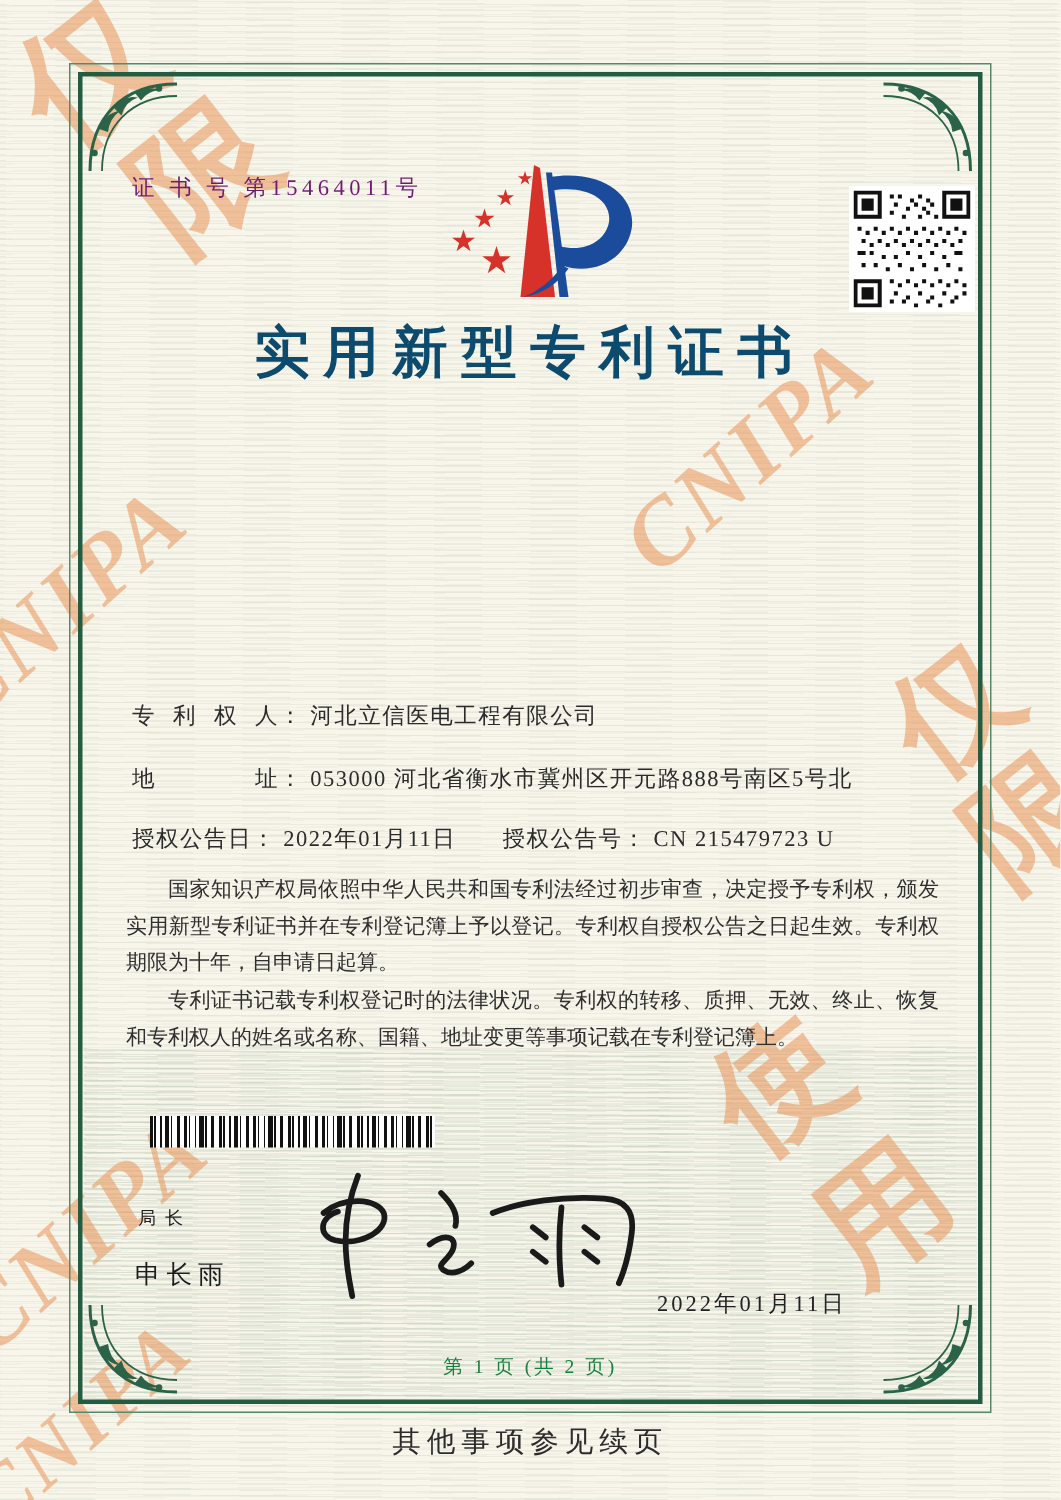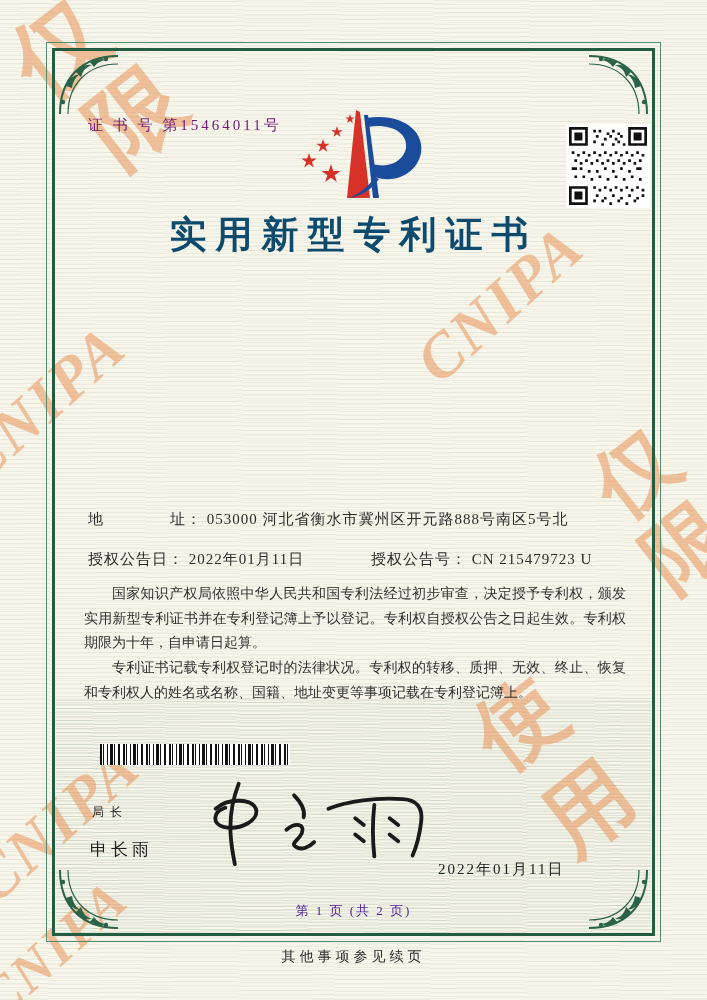--- a/index.html
+++ b/index.html
@@ -77,36 +77,36 @@
   .qr{position:absolute;left:566px;top:124px;width:78px;height:78px;background:#fff;padding:3px;}
   .title{
     position:absolute;left:0;right:0;top:210px;
     text-align:center;font-size:37px;font-weight:bold;
     letter-spacing:9px;color:#0c4a6e;
   }
   .field{position:absolute;left:88px;font-size:15px;letter-spacing:1px;white-space:nowrap;}
   .flabel{display:inline-block;width:98px;text-align:justify;text-align-last:justify;}
   .f0{top:296px;} .f1{top:348px;} .f2{top:388px;} .f3{top:428px;} .f4{top:468px;} .f5{top:510px;}
   .grant{position:absolute;top:550px;left:88px;font-size:15px;letter-spacing:1px;white-space:nowrap;}
-  .grant .g2{margin-left:62px;text-align:right;}
+  .grant .g2{margin-left:26px;text-align:right;}
   .paras{position:absolute;left:84px;top:582px;width:542px;font-size:14px;line-height:1.76;text-align:justify;color:#2f2f2f;font-family:Liberation Serif, serif;}
   .paras p{margin:0;text-indent:2em;}
   .barcode{
     position:absolute;left:100px;top:744px;width:190px;height:21px;
     background:repeating-linear-gradient(90deg,
       #111 0 2px, #fff 2px 3px, #111 3px 4px, #fff 4px 7px,
       #111 7px 8px, #fff 8px 10px, #111 10px 13px, #fff 13px 14px,
       #111 14px 15px, #fff 15px 18px, #111 18px 20px, #fff 20px 23px);
   }
   .signer-title{position:absolute;left:92px;top:804px;font-size:12px;letter-spacing:6px;color:#1d1d1d;}
   .signer-name{position:absolute;left:90px;top:838px;font-size:17px;letter-spacing:4px;color:#1d1d1d;}
   .signature{position:absolute;left:198px;top:780px;width:238px;height:86px;}
   .issue-date{position:absolute;left:438px;top:860px;font-size:15px;letter-spacing:2px;color:#222;}
-  .page-info{position:absolute;left:0;right:0;top:902px;text-align:center;font-size:13px;letter-spacing:2px;color:#4c1d95;}
-  .footer-note{position:absolute;left:0;right:0;top:948px;text-align:center;font-size:14px;letter-spacing:4px;color:#2c2c2c;}
+  .page-info{position:absolute;left:0;right:0;top:902px;text-align:center;font-size:13px;letter-spacing:2px;color:#15803d;}
+  .footer-note{position:absolute;left:0;right:0;top:948px;text-align:center;font-size:19px;letter-spacing:4px;color:#2c2c2c;}
 </style>
 </head>
 <body>
 
 <div class="page">
 
   <div class="texture-strong"></div>
 
   <span class="wm wm-cjk wm1">仅</span>
   <span class="wm wm-cjk wm2">限</span>
@@ -183,20 +183,24 @@
     <svg class="qr" viewBox="0 0 29 29">
       <rect width="29" height="29" fill="#fff"></rect>
       <path fill="#111" fill-rule="evenodd" d="M0 0h7v7h-7z M1 1h5v5h-5z M2 2h3v3h-3z"></path>
       <path fill="#111" fill-rule="evenodd" d="M22 0h7v7h-7z M23 1h5v5h-5z M24 2h3v3h-3z"></path>
       <path fill="#111" fill-rule="evenodd" d="M0 22h7v7h-7z M1 23h5v5h-5z M2 24h3v3h-3z"></path>
       <path fill="#111" d="M9 1h1v1h-1z M11 1h1v1h-1z M14 2h1v1h-1z M16 1h1v1h-1z M18 2h1v1h-1z M10 3h1v1h-1z M13 4h1v1h-1z M15 3h1v1h-1z M17 4h1v1h-1z M19 3h1v1h-1z M9 5h1v1h-1z M12 6h1v1h-1z M16 6h1v1h-1z M18 5h1v1h-1z M20 6h1v1h-1z M1 9h1v1h-1z M3 10h1v1h-1z M5 9h1v1h-1z M7 10h1v1h-1z M9 9h1v1h-1z M11 10h1v1h-1z M13 9h1v1h-1z M15 10h1v1h-1z M17 9h1v1h-1z M19 10h1v1h-1z M21 9h1v1h-1z M23 10h1v1h-1z M25 9h1v1h-1z M27 10h1v1h-1z M2 12h1v1h-1z M4 13h1v1h-1z M6 12h1v1h-1z M8 13h1v1h-1z M10 12h1v1h-1z M12 13h1v1h-1z M14 12h1v1h-1z M16 13h1v1h-1z M18 12h1v1h-1z M20 13h1v1h-1z M22 12h1v1h-1z M24 13h1v1h-1z M26 12h1v1h-1z M1 15h2v1h-2z M4 15h1v1h-1z M7 16h1v1h-1z M10 16h1v1h-1z M13 15h1v1h-1z M16 16h1v1h-1z M19 15h1v1h-1z M22 16h1v1h-1z M25 15h2v1h-2z M2 18h1v1h-1z M5 18h1v1h-1z M8 19h1v1h-1z M11 18h1v1h-1z M14 19h1v1h-1z M17 18h1v1h-1z M20 19h1v1h-1z M23 18h1v1h-1z M26 19h1v1h-1z M9 22h1v1h-1z M11 23h1v1h-1z M13 22h1v1h-1z M15 23h1v1h-1z M17 22h1v1h-1z M19 23h1v1h-1z M21 22h1v1h-1z M23 23h1v1h-1z M25 22h1v1h-1z M27 23h1v1h-1z M10 25h1v1h-1z M13 26h1v1h-1z M16 25h1v1h-1z M19 26h1v1h-1z M22 25h1v1h-1z M25 26h1v1h-1z M27 25h1v1h-1z M9 27h1v1h-1z M12 27h1v1h-1z M15 28h1v1h-1z M18 27h1v1h-1z M21 28h1v1h-1z M24 27h1v1h-1z"></path>
     </svg>
 
     <div class="title">实用新型专利证书</div>
 
+    <div class="field f4">
+      <span class="flabel">专利权人</span><span>：</span>
+      <span>河北立信医电工程有限公司</span>
+    </div>
     <div class="field f5">
       <span class="flabel">地址</span><span>：</span>
       <span>053000 河北省衡水市冀州区开元路888号南区5号北</span>
     </div>
 
     <div class="grant">
       <span>授权公告日</span><span>：</span>
       <span>2022年01月11日</span>
       <span class="g2">授权公告号</span><span>：</span>
       <span>CN 215479723 U</span>

